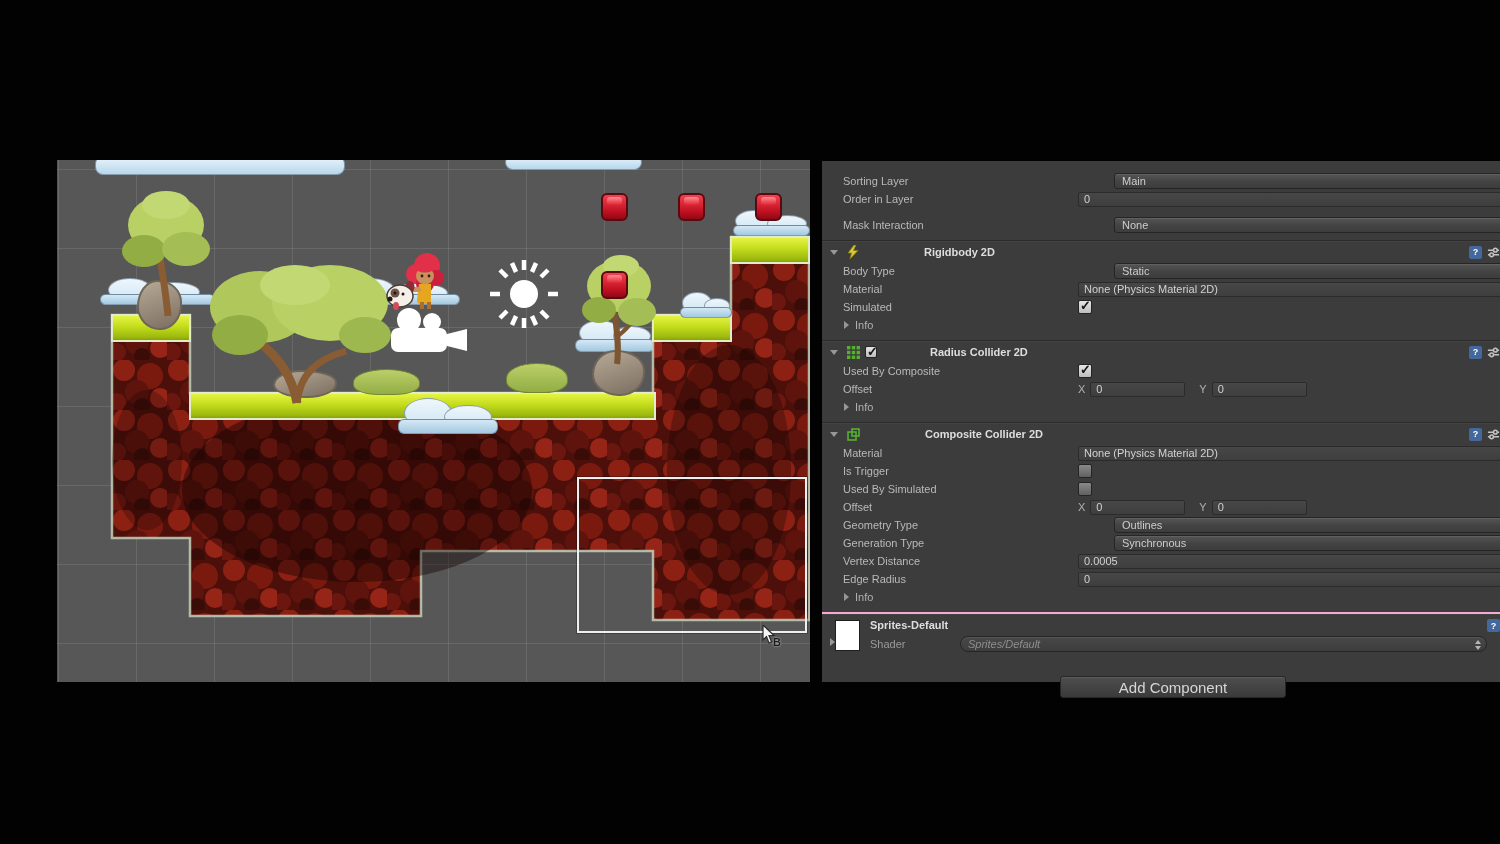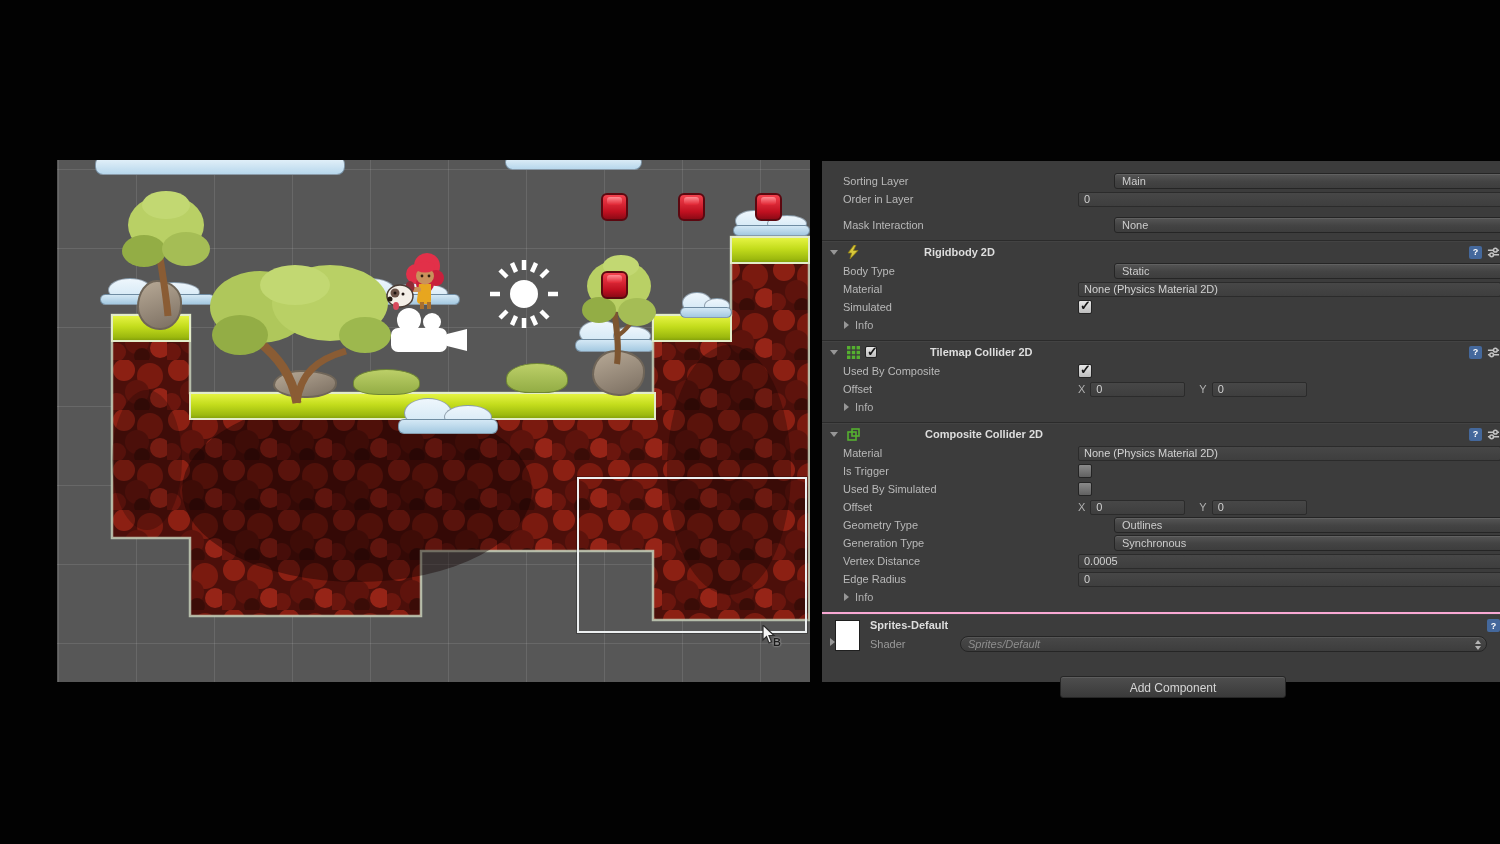--- a/index.html
+++ b/index.html
@@ -74,21 +74,21 @@
     font-weight:bold;display:flex;align-items:center;justify-content:center;}
   .mat{margin-top:6px;border-top:2px solid #f9a8d4;box-shadow:inset 0 1px 0 rgba(255,255,255,.04);
     padding:5px 6px 6px 8px;display:flex;align-items:center;}
   .swatch{width:25px;height:31px;background:#fff;border:1px solid #1f1f1f;margin-right:10px;flex:0 0 25px;}
   .mat-txt{flex:1;min-width:0;}
   .mat-title{font-weight:bold;color:#dedede;height:15px;}
   .shader-row{display:flex;align-items:center;margin-top:2px;}
   .shader-lbl{flex:0 0 54px;color:#9a9a9a;}
   .dd.shader{border-radius:8px;color:#8e8e8e;background:linear-gradient(#484848,#3d3d3d);font-style:italic;}
   .addc{display:block;margin:18px auto 0;width:226px;height:22px;border:1px solid #262626;border-radius:3px;
-    background:linear-gradient(#4e4e4e,#3a3a3a);color:#d6d6d6;font-size:12px;text-align:center;
+    background:linear-gradient(#4e4e4e,#3a3a3a);color:#d6d6d6;font-size:15px;text-align:center;
     line-height:20px;box-shadow:inset 0 1px 0 rgba(255,255,255,.09);cursor:default;}
   .matfold{align-self:flex-end;margin:0 0 6px 0;}
 </style>
 </head>
 <body>
 
 <div id="scene">
 
   <div class="cloud-flat" style="left:38px;top:-4px;width:250px;height:19px;"></div>
   <div class="cloud-flat" style="left:448px;top:-5px;width:137px;height:15px;"></div>
@@ -337,21 +337,21 @@
           <rect x="4.8" y="0" width="3.4" height="3.4"></rect>
           <rect x="9.6" y="0" width="3.4" height="3.4"></rect>
         <rect x="0" y="4.8" width="3.4" height="3.4"></rect>
           <rect x="4.8" y="4.8" width="3.4" height="3.4"></rect>
           <rect x="9.6" y="4.8" width="3.4" height="3.4"></rect>
         <rect x="0" y="9.6" width="3.4" height="3.4"></rect>
           <rect x="4.8" y="9.6" width="3.4" height="3.4"></rect>
           <rect x="9.6" y="9.6" width="3.4" height="3.4"></rect>
         </svg>
       <span class="cb checked small"></span>
-      <span class="title">Tilemap Collider 2D</span>
+      <span class="title">Radius Collider 2D</span>
       <span class="hicons">
         <span class="ic-book">?</span>
         <svg class="ic-preset" width="13" height="13" viewBox="0 0 14 14" stroke="#c4c4c4" stroke-width="1.6" fill="none">
           <path d="M1,4.5 H13 M1,9.5 H13"></path>
             <circle cx="9" cy="4.5" r="2" fill="#3c3c3c"></circle>
             <circle cx="5" cy="9.5" r="2" fill="#3c3c3c"></circle>
           </svg>
         <svg width="13" height="13" viewBox="0 0 14 14" stroke="#c4c4c4" stroke-width="2" fill="none">
           <circle cx="7" cy="7" r="3"></circle>
             <path d="M7,0.5 V2.5 M7,11.5 V13.5 M0.5,7 H2.5 M11.5,7 H13.5 M2.4,2.4 L3.8,3.8 M10.2,10.2 L11.6,11.6 M11.6,2.4 L10.2,3.8 M3.8,10.2 L2.4,11.6"></path>

